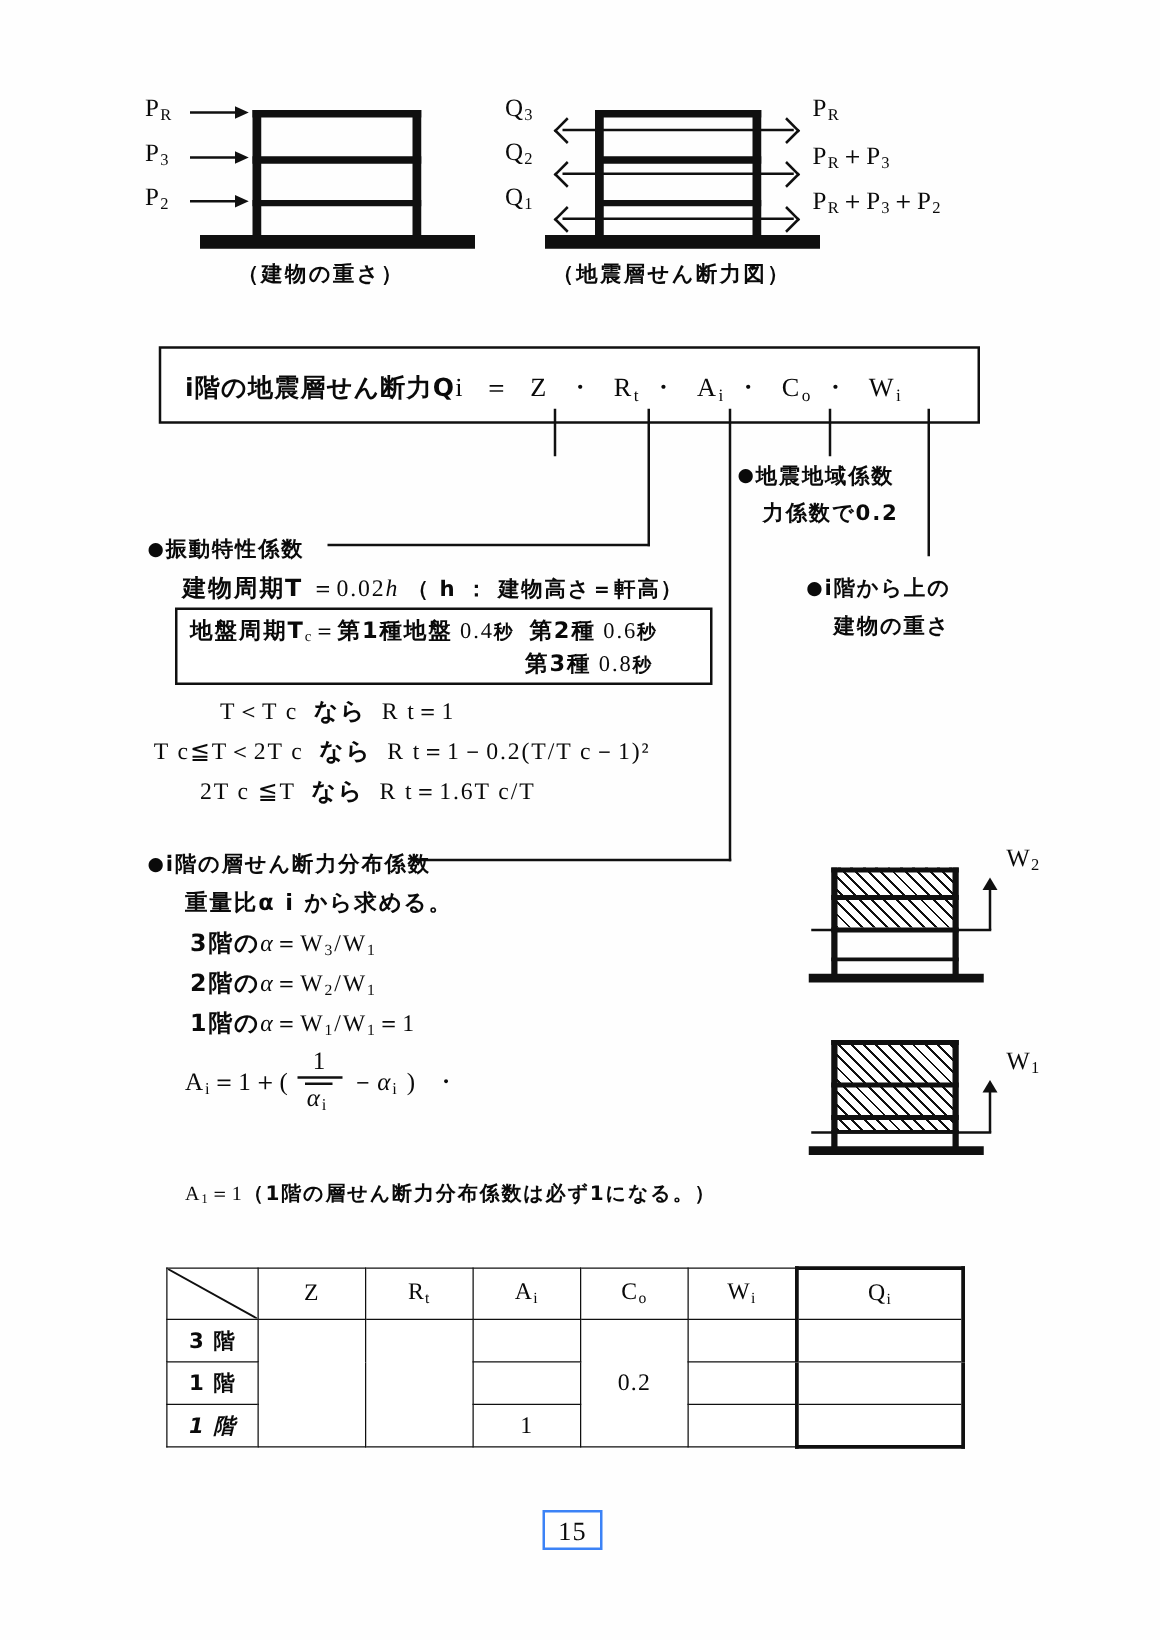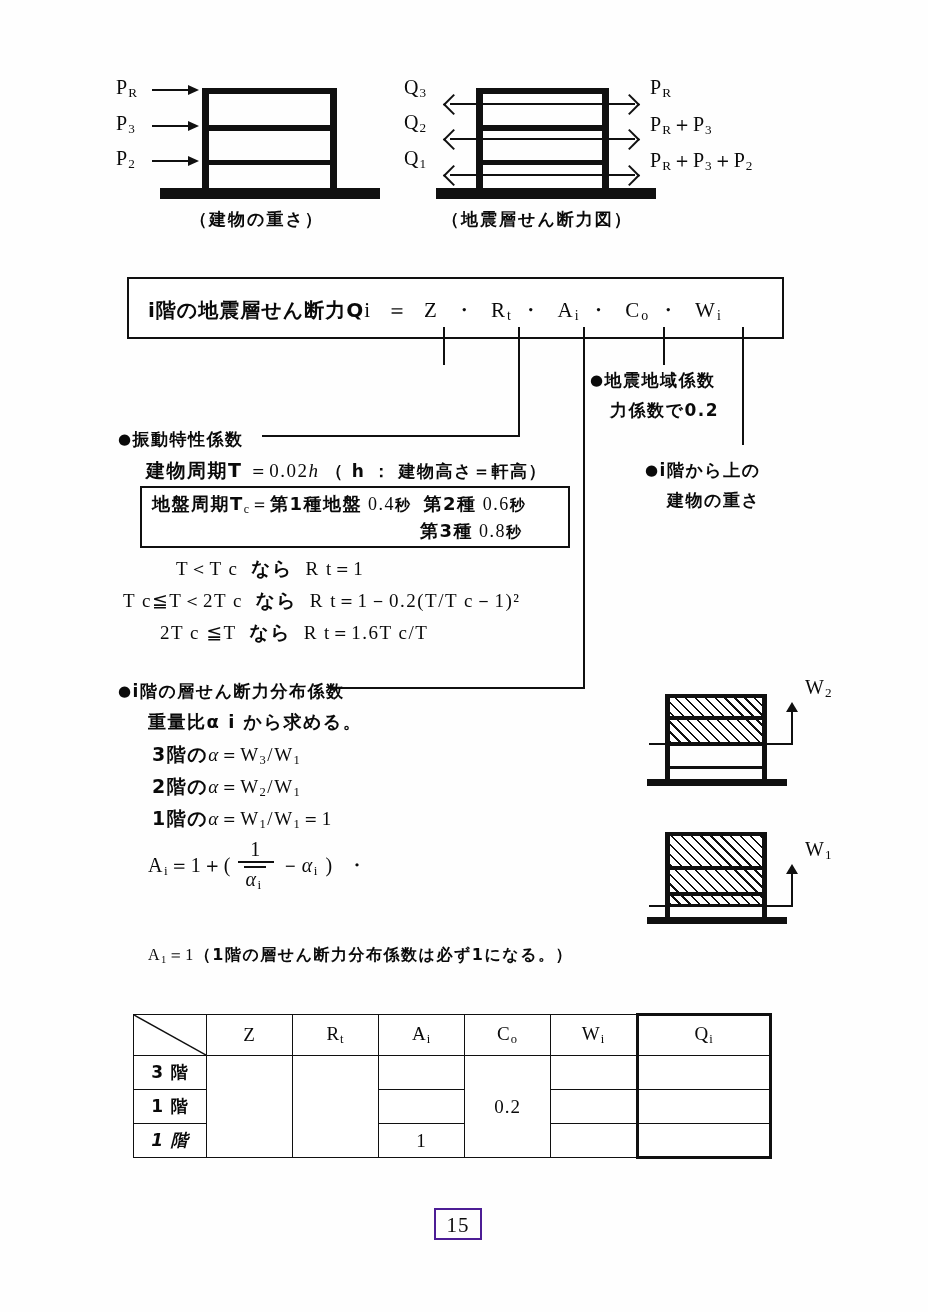--- a/index.html
+++ b/index.html
@@ -175,21 +175,21 @@
     left: 0; top: 0;
     width: 100%; height: 100%;
   }
   .q-col { border-left: 3px solid #101010 !important; border-right: 3px solid #101010 !important; }
   .q-top { border-top: 3px solid #101010 !important; }
   .q-bot { border-bottom: 3px solid #101010 !important; }
 
   
   #page-number {
     position: absolute;
-    border: 2px solid #4c1d95;
+    border: 2px solid #3b82f6;
     box-sizing: border-box;
     text-align: center;
     font-family: "Liberation Serif", "DejaVu Serif", serif;
     font-size: 21px;
     letter-spacing: 1px;
   }
 
   .cap {
     position: absolute;
     font-family: "DejaVu Sans", "Liberation Sans", sans-serif;

